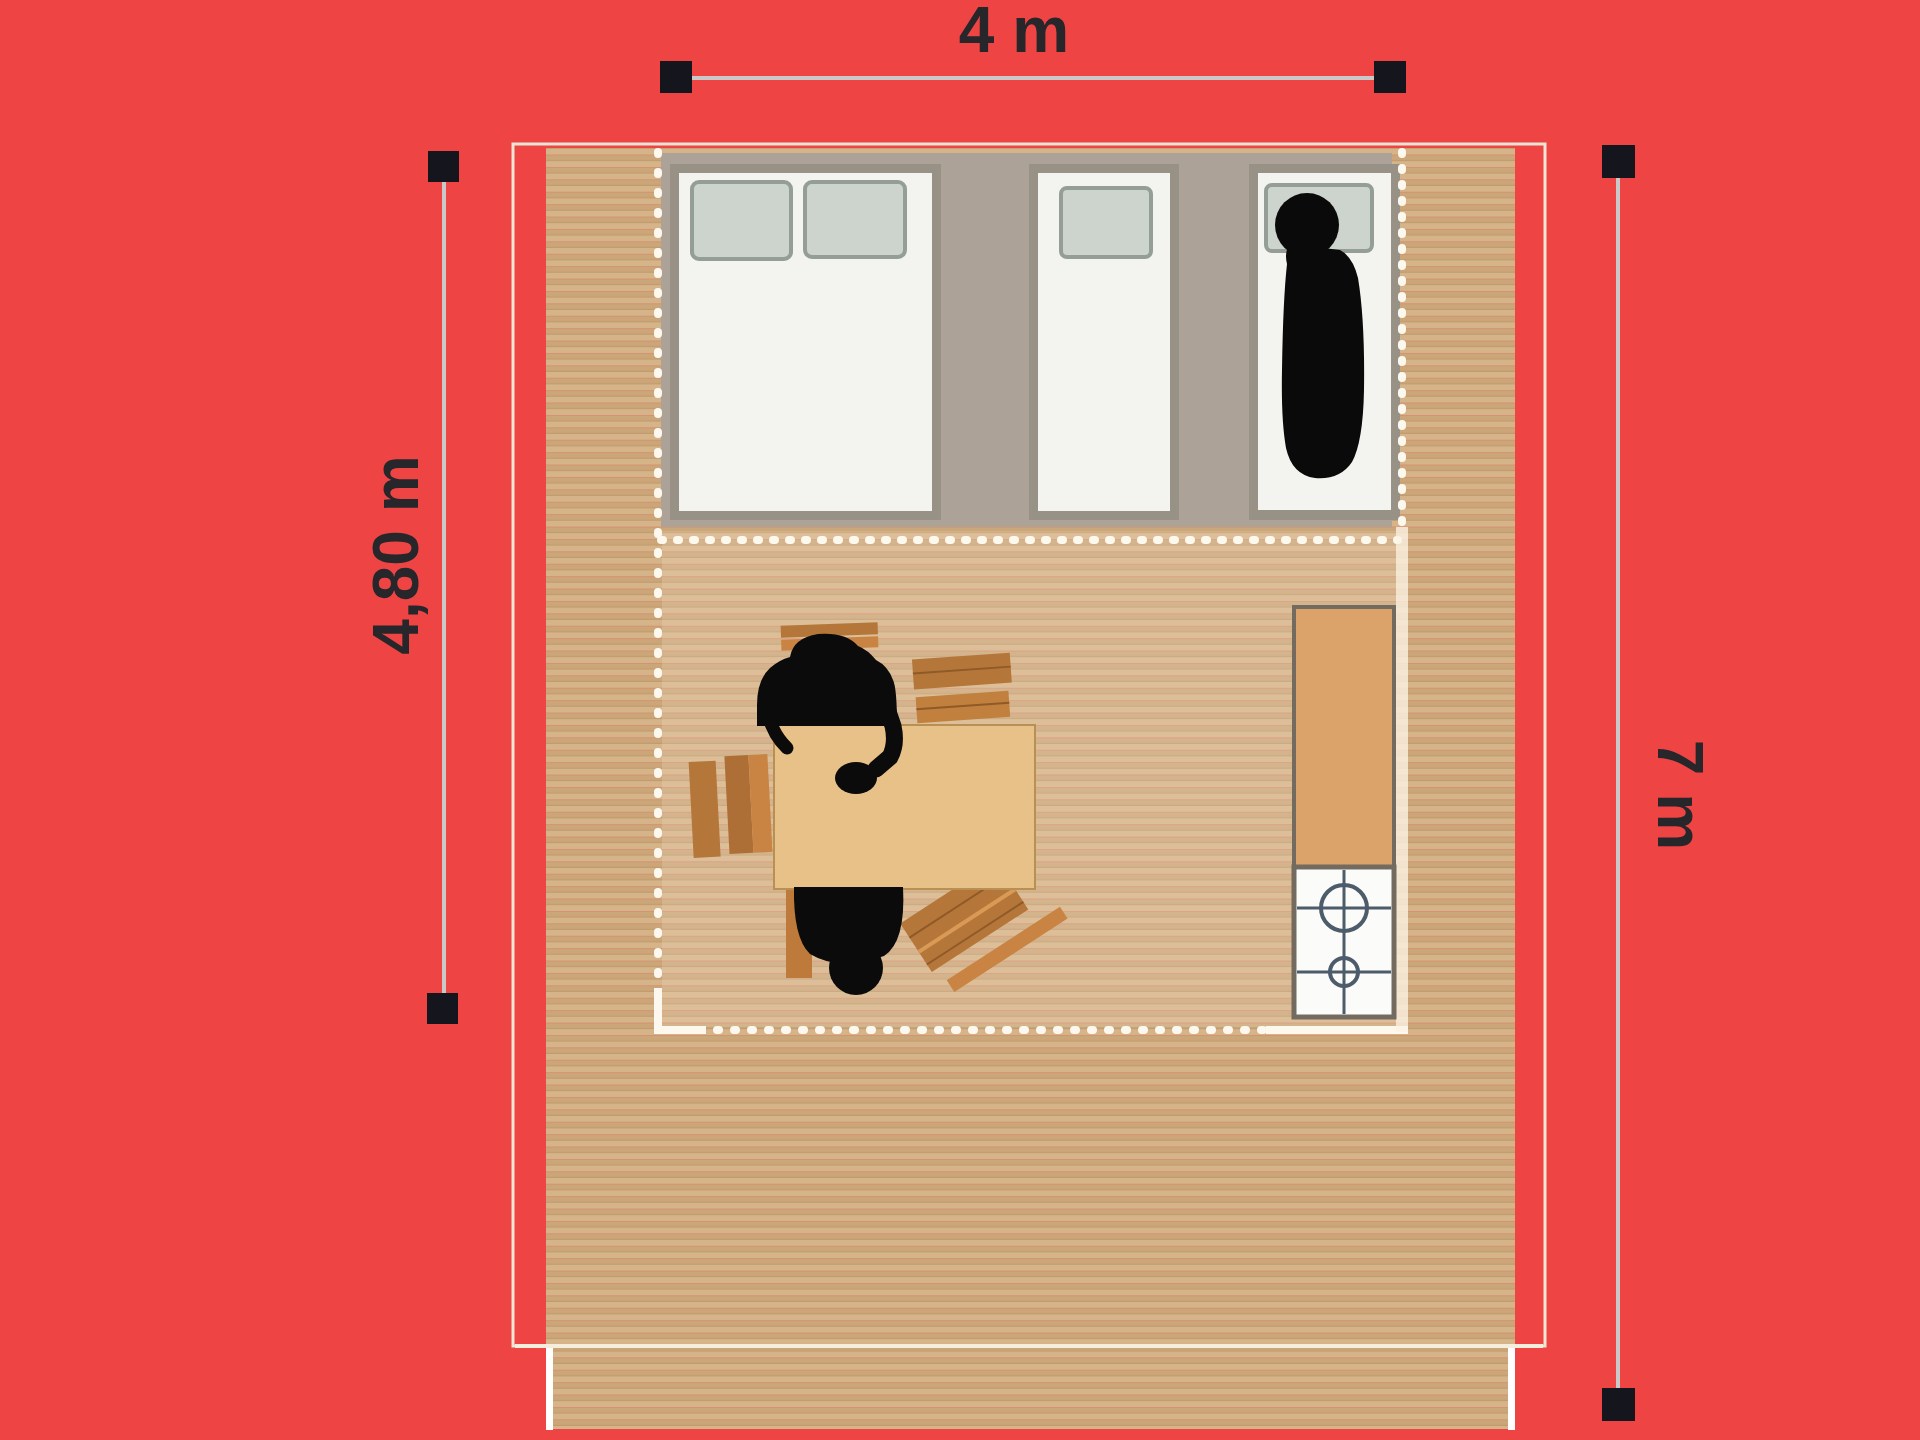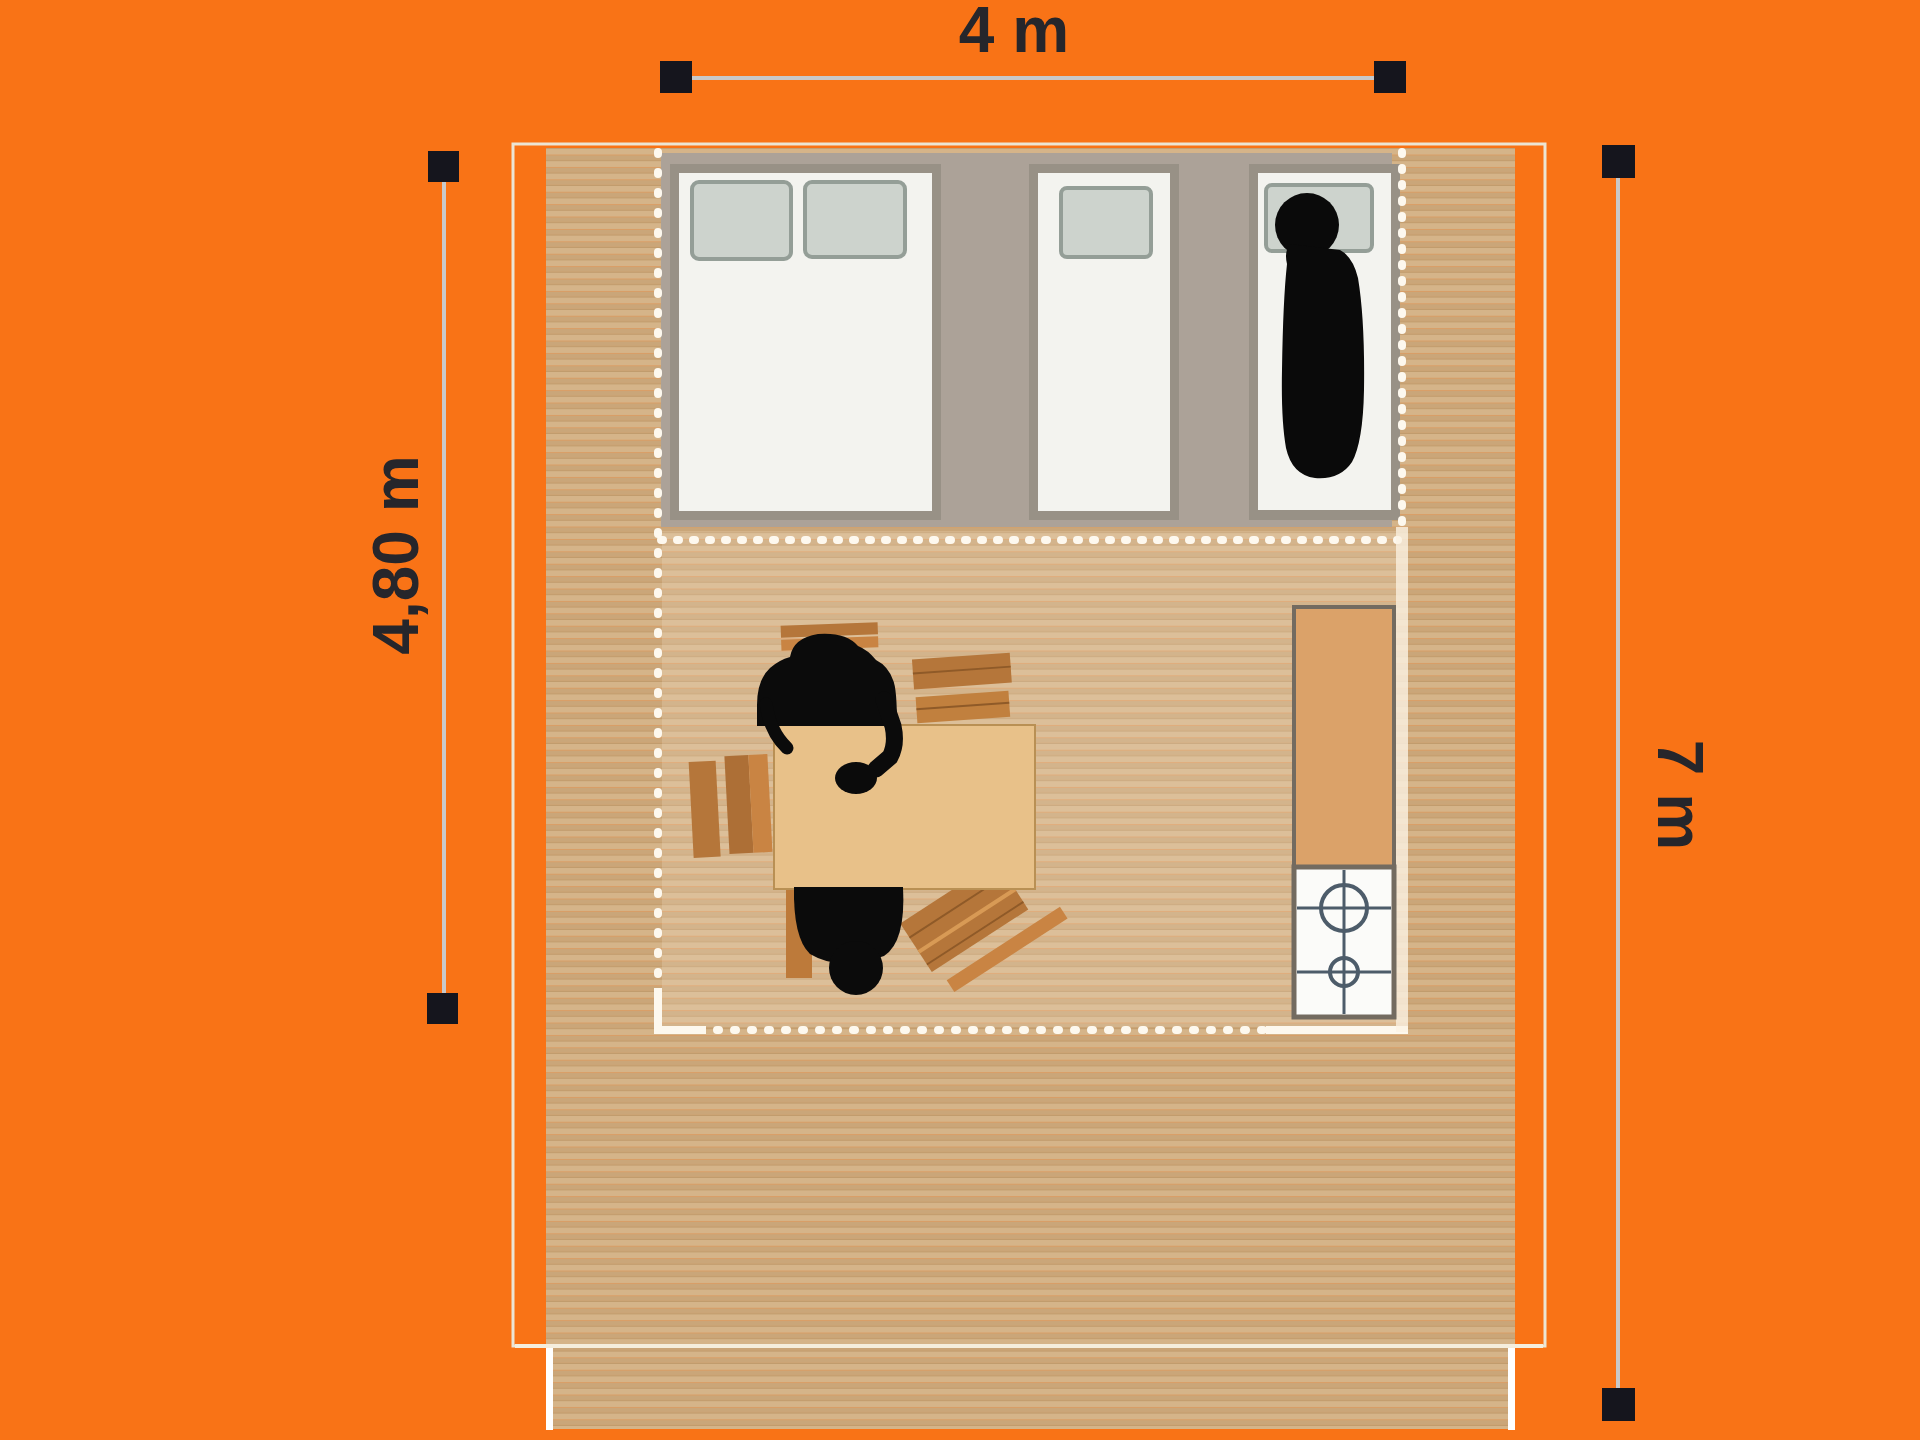--- a/index.html
+++ b/index.html
@@ -1,16 +1,16 @@
 <!DOCTYPE html>
 <html><head>
 <meta charset="utf-8">
 <style>
   html,body{margin:0;padding:0;background:#ffffff;}
-  .page{position:relative;width:1920px;height:1440px;background:#f97316;overflow:hidden;
+  .page{position:relative;width:1920px;height:1440px;background:#ef4444;overflow:hidden;
         font-family:"Liberation Sans", sans-serif;}
 </style>
 </head>
 <body>
 <div class="page">
 <svg width="1920" height="1440" viewBox="0 0 1920 1440" xmlns="http://www.w3.org/2000/svg">
 <defs>
   <pattern id="deckStripes" width="40" height="12.4" patternUnits="userSpaceOnUse">
     <rect x="0" y="0" width="40" height="6.2" fill="#d5b489"></rect>
     <rect x="0" y="6.2" width="40" height="5.2" fill="#caa679"></rect>

